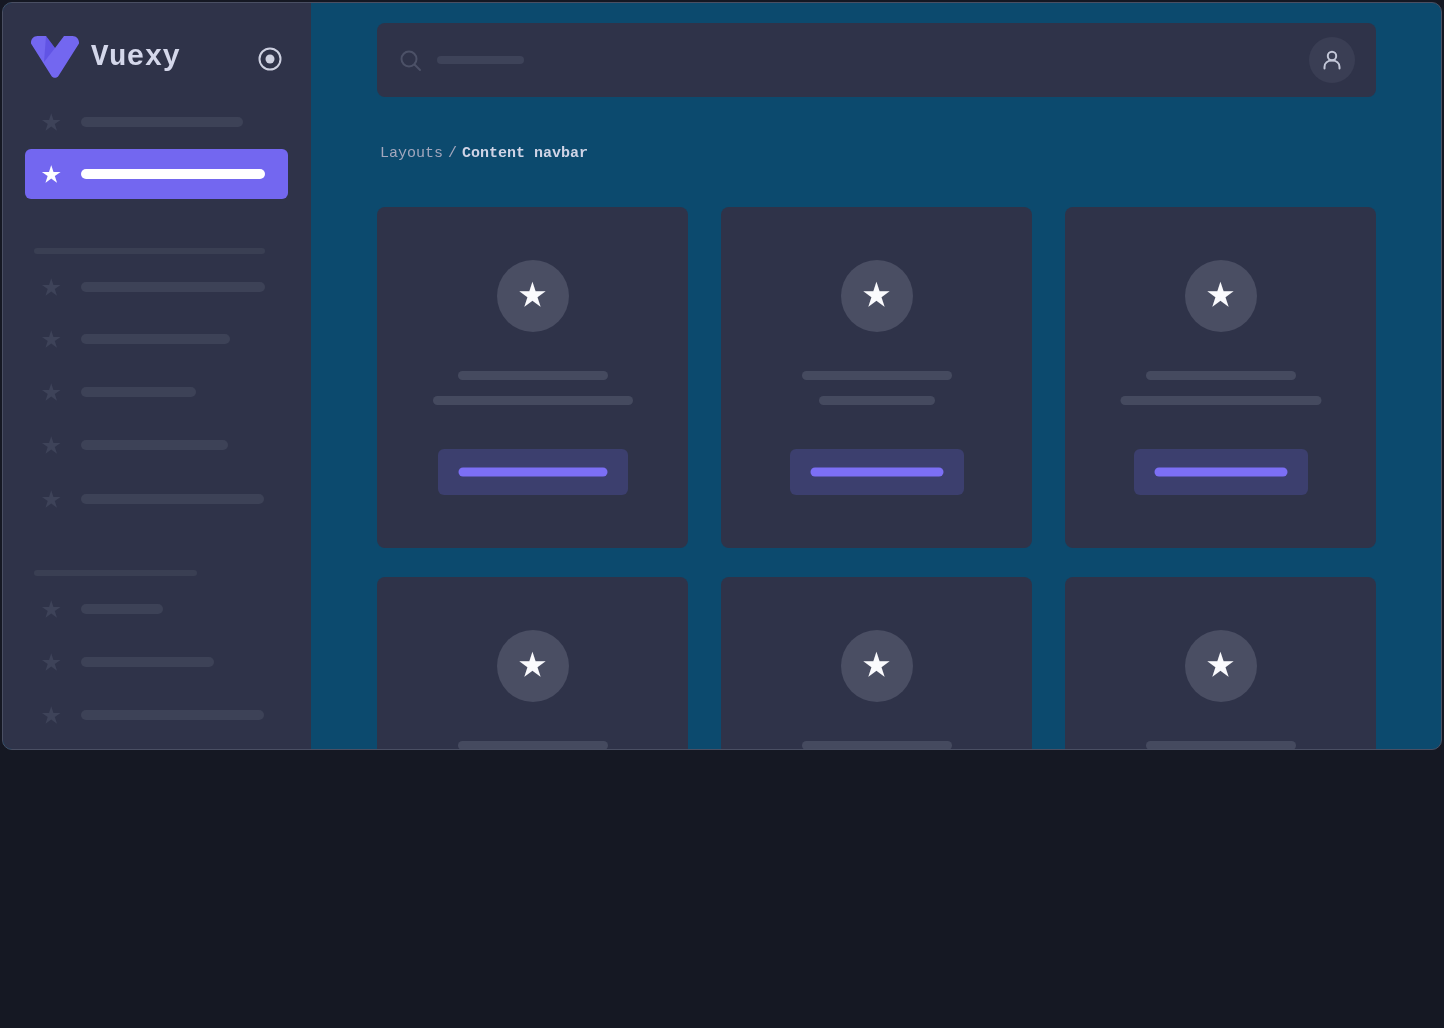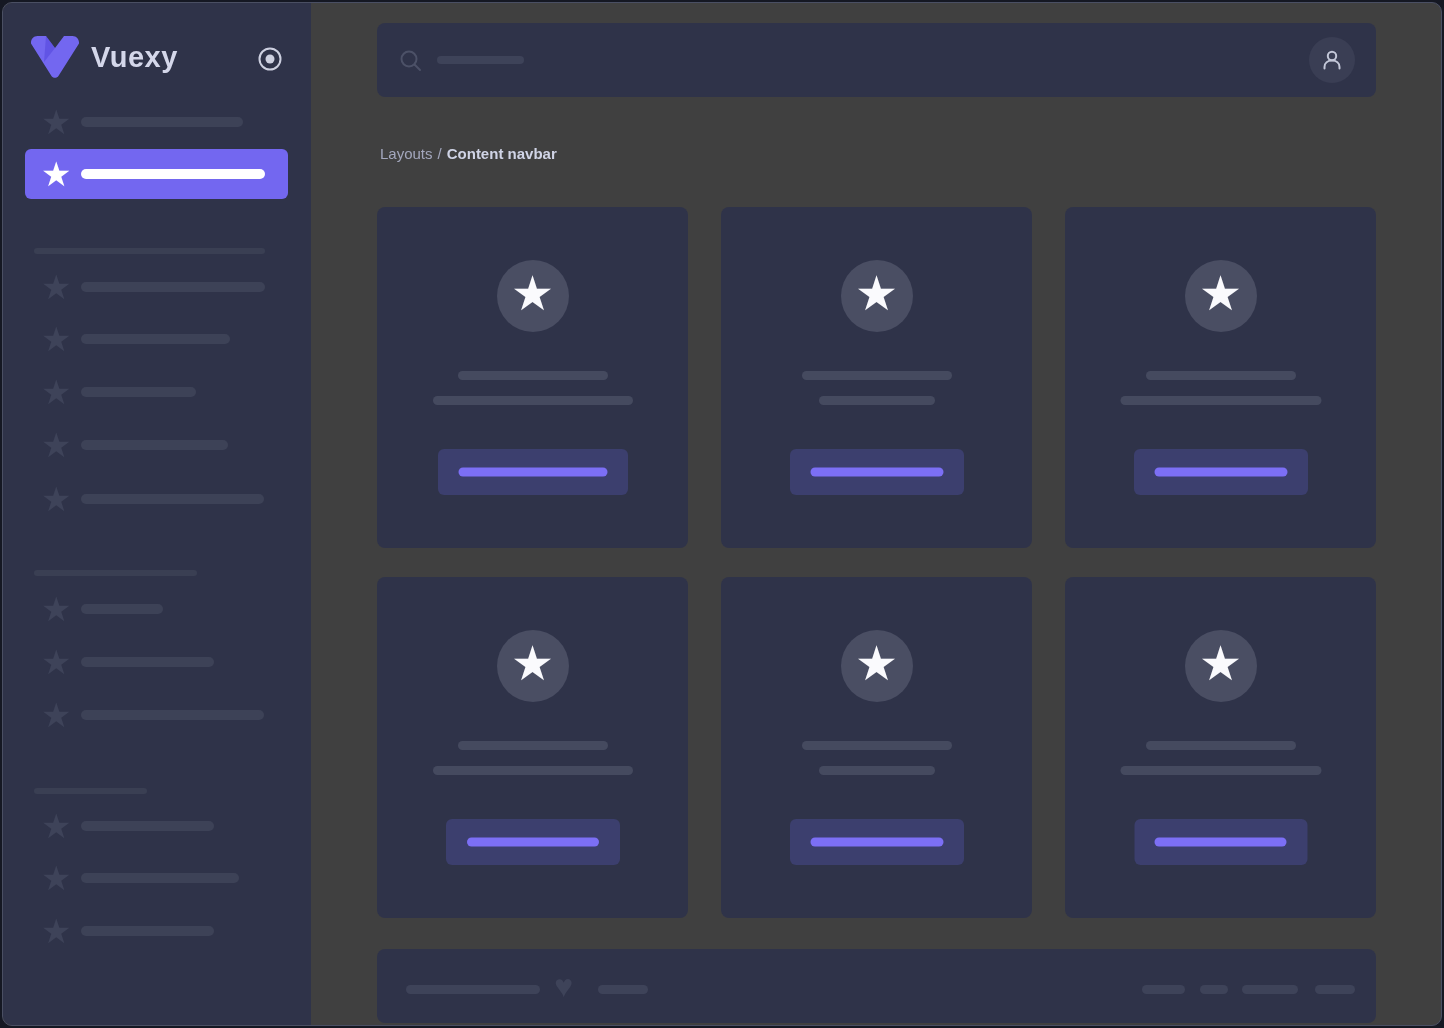--- a/index.html
+++ b/index.html
@@ -1,20 +1,20 @@
 <!DOCTYPE html>
 <html><head>
 <meta charset="utf-8">
 <style>
   html,body{margin:0;padding:0;background:#151823;}
   body{position:relative;width:1444px;height:1028px;overflow:hidden;
        font-family:"Liberation Sans",sans-serif;}
-  .screen{position:absolute;left:2px;top:2px;width:1440px;height:1024px;
-          box-sizing:border-box;background:#404040;border:1px solid #4A4F63;
-          border-radius:10px;overflow:hidden;}
+  .screen{position:absolute;left:2px;top:2px;width:1440px;height:748px;
+          box-sizing:border-box;background:#0c4a6e;border:1px solid #4A4F63;
+          border-radius:10px;overflow:hidden;font-family:Liberation Mono, monospace;}
 
   
   .sidebar{position:absolute;left:0;top:0;width:308px;height:100%;background:#2F3349;}
   .brand{position:absolute;left:0;top:0;width:100%;height:90px;}
   .logo{position:absolute;left:28px;top:33px;width:48px;height:44px;}
   .brand-name{position:absolute;left:88px;top:38px;font-size:29px;font-weight:bold;
               color:#D4D7EA;letter-spacing:.5px;}
   .pin-toggle{position:absolute;left:253px;top:42px;width:28px;height:28px;cursor:pointer;}
 
   .s-row{position:absolute;left:0;width:100%;height:52px;cursor:pointer;}

